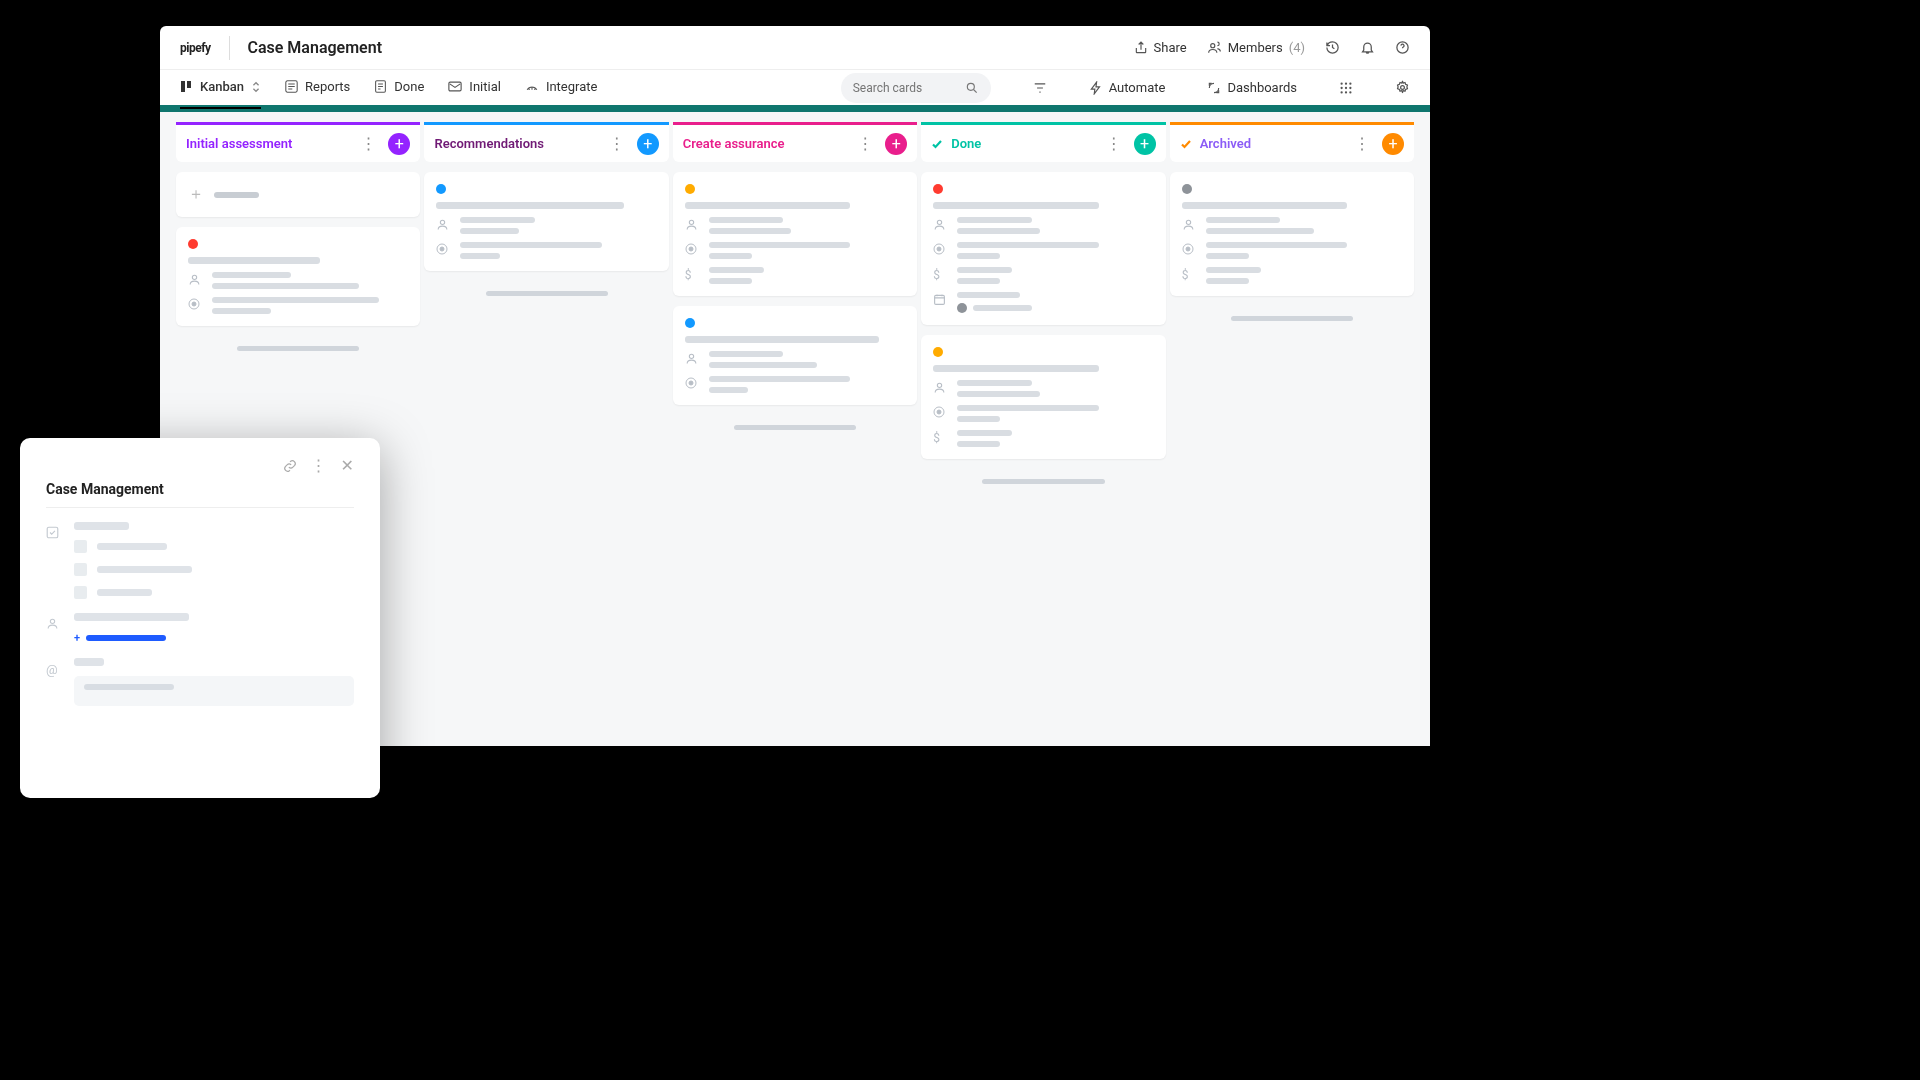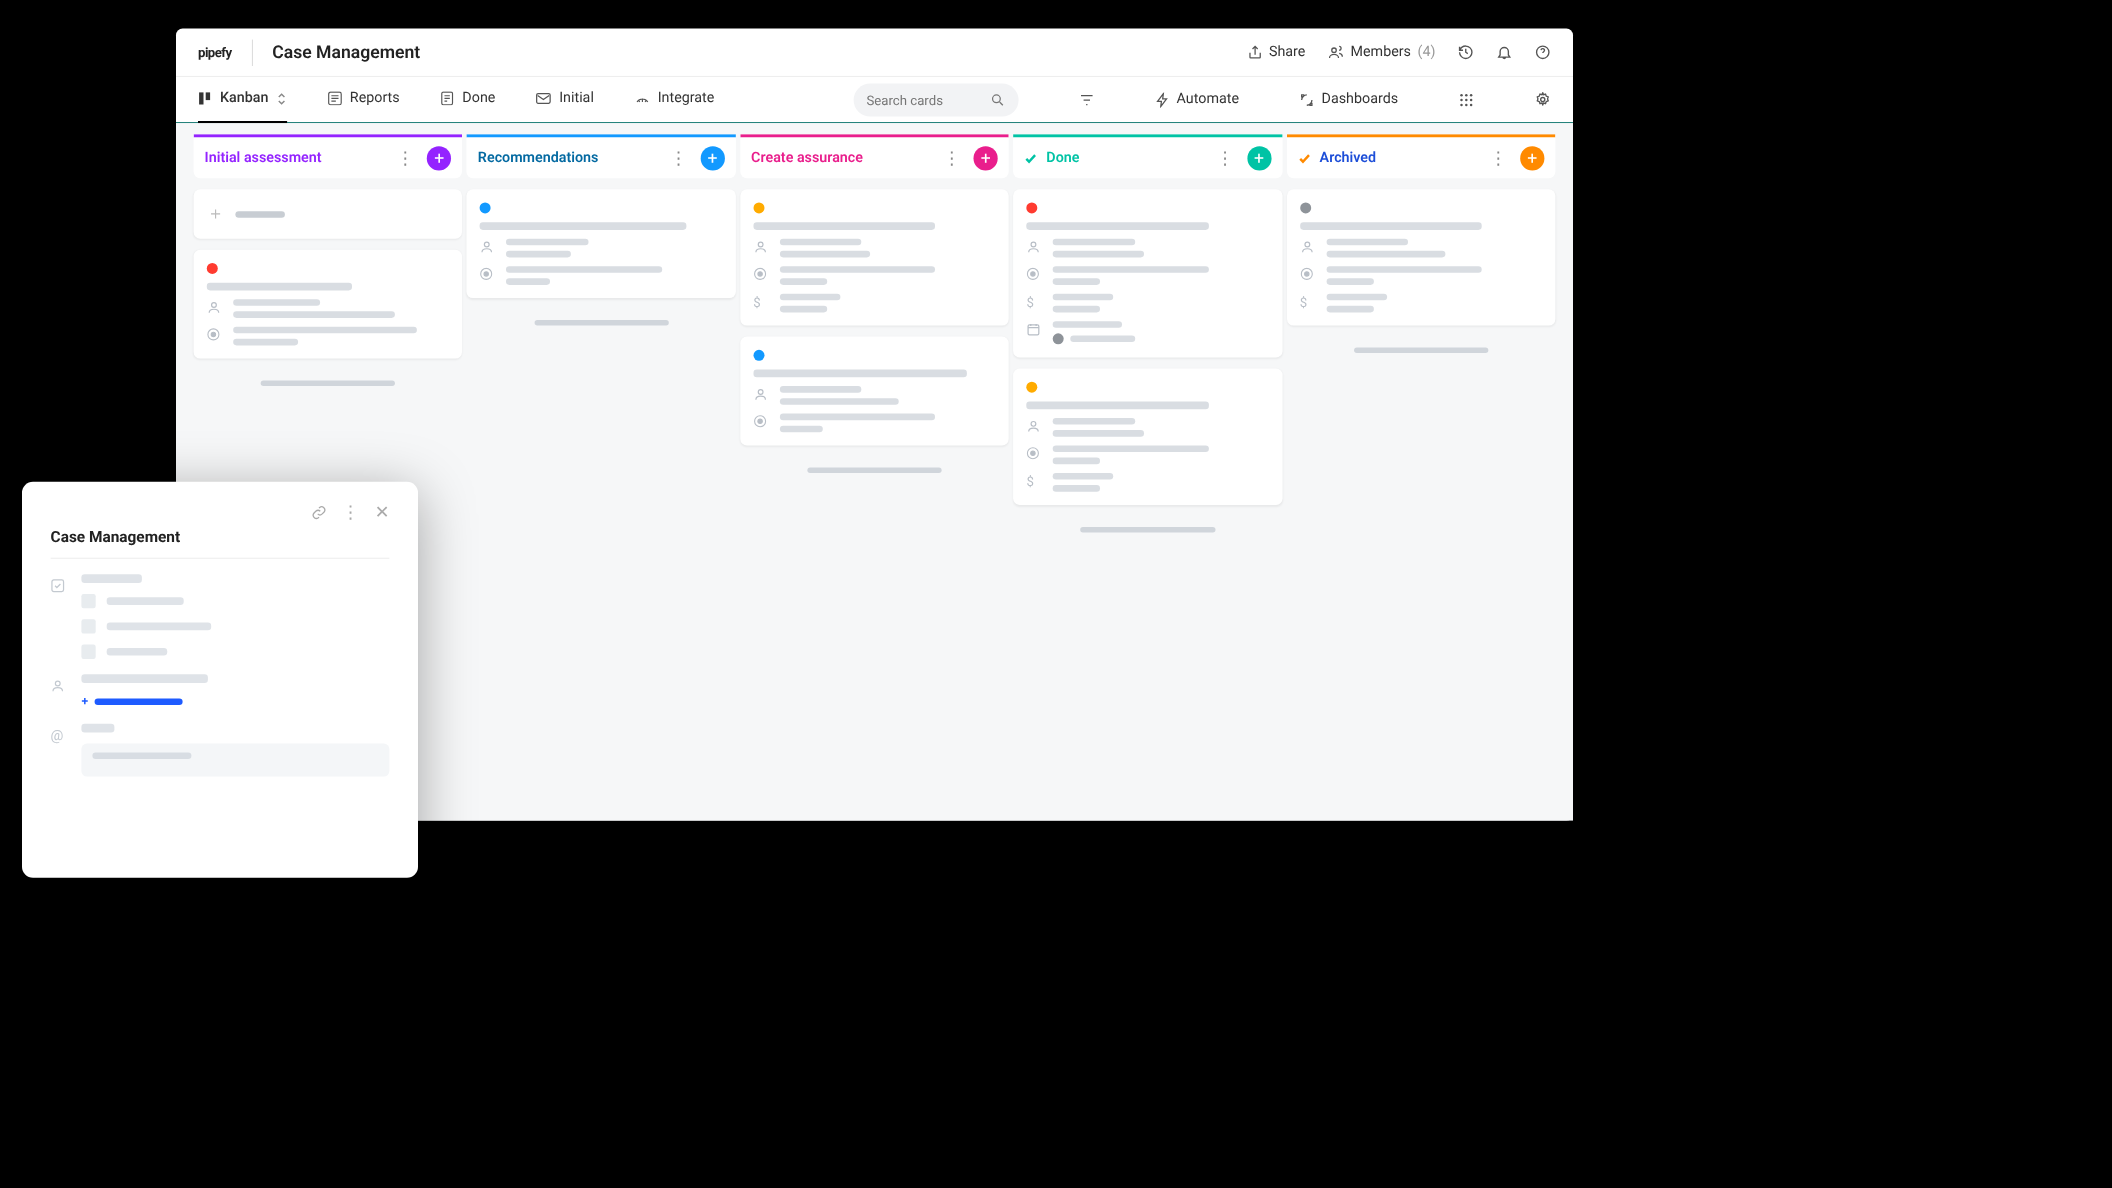--- a/index.html
+++ b/index.html
@@ -6,21 +6,21 @@
 body{background:#000;width:1920px;height:1080px;position:relative;overflow:hidden}
 .window{position:absolute;left:160px;top:26px;width:1270px;height:720px;background:#fff;border-radius:6px;box-shadow:0 8px 40px rgba(0,0,0,.3);display:flex;flex-direction:column}
 .topbar{height:44px;display:flex;align-items:center;padding:0 20px;border-bottom:1px solid #eee}
 .logo{font-weight:700;font-size:12px;color:#222;letter-spacing:-.5px}
 .vr{width:1px;height:24px;background:#ddd;margin:0 18px}
 .page-title{font-weight:600;font-size:16px;color:#222}
 .spacer{flex:1}
 .topbar .rbtn{display:flex;align-items:center;gap:6px;font-size:13px;color:#333;cursor:pointer;margin-left:20px}
 .count{color:#999}
 .ico{display:inline-flex;align-items:center;justify-content:center}
-.tabbar{height:42px;display:flex;align-items:center;padding:0 20px;border-bottom:1px solid #0f766e;gap:37px}
+.tabbar{height:42px;display:flex;align-items:center;padding:0 20px;border-bottom:7px solid #0f766e;gap:24px}
 .tab{display:flex;align-items:center;gap:7px;font-size:13px;color:#333;cursor:pointer;height:42px;border-bottom:2px solid transparent}
 .tab.active{border-bottom-color:#000;font-weight:500}
 .tabbar .spacer{flex:1}
 .search{display:flex;align-items:center;background:#f2f3f5;border-radius:16px;height:30px;padding:0 12px;width:150px}
 .search input{border:0;background:transparent;outline:0;font-size:12px;width:100%}
 .tabbar .act{display:flex;align-items:center;gap:6px;font-size:13px;color:#333;cursor:pointer;margin-left:18px}
 .board{flex:1;display:flex;gap:4px;padding:10px 16px;background:#f6f7f8;overflow:hidden}
 .col{flex:1;min-width:0;display:flex;flex-direction:column}
 .colhead{background:#fff;border-radius:0 0 6px 6px;border-top:3px solid;height:40px;display:flex;align-items:center;padding:0 10px;gap:8px}
 .colhead .name{font-size:13px;font-weight:600;flex:1}
@@ -48,24 +48,24 @@
 .mcheck .box{width:13px;height:13px;background:#e8ecef;border-radius:2px}
 .mcheck .mph{flex:0 0 auto}
 .addlink{display:flex;align-items:center;gap:6px;color:#1e5bff;font-size:11px;font-weight:600}
 .minput{background:#f4f6f8;border-radius:5px;height:30px;padding:8px 10px}
 .mbtn{background:#1e5bff;color:#fff;border:0;height:36px;border-radius:5px;font-size:12px;font-weight:500;cursor:pointer;margin-top:auto}
 svg{display:block}
 
 
 .c-purple{border-top-color:#9423ff}
 .c-purple .name{color:#9423ff}.c-purple .addbtn{background:#9423ff}
-.c-blue{border-top-color:#1299ff}.c-blue .name{color:#0369a1}.c-blue .addbtn{background:#1299ff}
+.c-blue{border-top-color:#1299ff}.c-blue .name{color:#701a75}.c-blue .addbtn{background:#1299ff}
 .c-pink{border-top-color:#e91e8c}.c-pink .name{color:#e91e8c}.c-pink .addbtn{background:#e91e8c}
 .c-teal{border-top-color:#00c3a5}.c-teal .name{color:#00c3a5}.c-teal .addbtn{background:#00c3a5}
-.c-orange{border-top-color:#ff8a00}.c-orange .name{color:#1d4ed8}.c-orange .addbtn{background:#ff8a00}
+.c-orange{border-top-color:#ff8a00}.c-orange .name{color:#8b5cf6}.c-orange .addbtn{background:#ff8a00}
 .newcard{display:flex;align-items:center;gap:10px;color:#bbb}
 </style>
 </head>
 <body>
 
 <div class="window">
 
   <div class="topbar">
     <span class="logo">pipefy</span>
     <span class="vr"></span>

